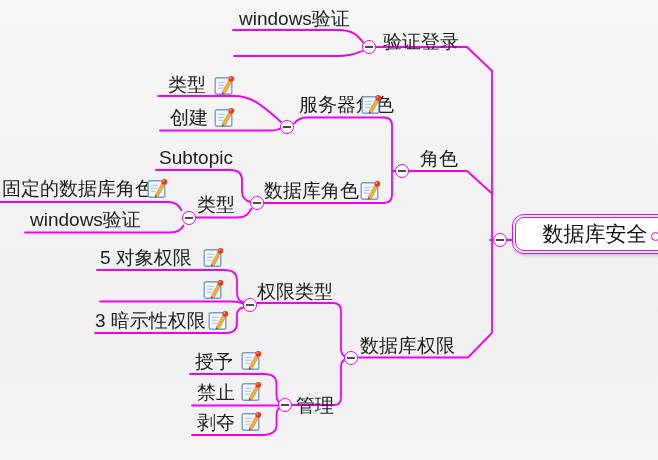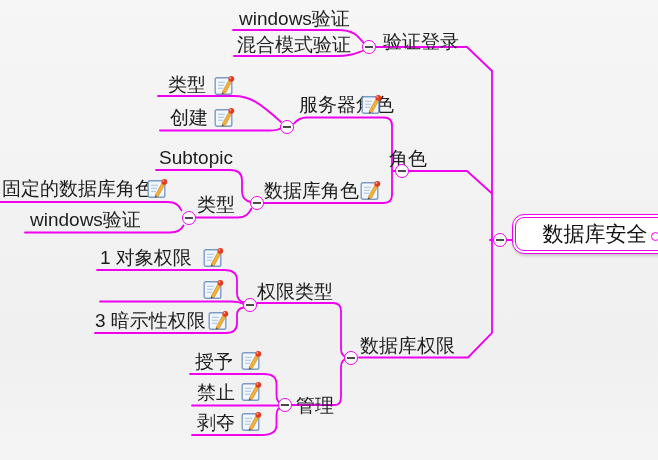--- a/index.html
+++ b/index.html
@@ -77,35 +77,34 @@
       <path d="M95,333 H226 Q237,333 237,323 V315 Q237,308.5 243.5,307.5"></path>
       <path d="M257,303 H333 Q341,303 341,311 V349 Q341,356.5 348,357.5"></path>
       <path d="M292,405 H335 Q341,405 341,397 V367 Q341,359.5 347.5,358.5"></path>
       <path d="M190,374 H264 Q276.5,374 276.5,384 V395 Q276.5,403 283,404.5"></path>
       <path d="M192,405.5 H278"></path>
       <path d="M192,435 H262 Q276.5,435 276.5,425 V415 Q276.5,407.5 283,406.5"></path>
     </g>
   </svg>
 
   <div class="topic" style="left:239px;top:9px">windows验证</div>
-  <div class="topic" style="left:237px;top:35px">混合模式验证</div>
   <div class="topic" style="left:383px;top:32px">验证登录</div>
 
   <div class="topic" style="left:168px;top:75px">类型</div>
   <div class="topic" style="left:170px;top:108px">创建</div>
   <div class="topic" style="left:299px;top:95px">服务器角色</div>
 
   <div class="topic" style="left:159px;top:148px">Subtopic</div>
   <div class="topic" style="left:2px;top:179px">固定的数据库角色</div>
   <div class="topic" style="left:197px;top:195px">类型</div>
   <div class="topic" style="left:30px;top:210px">windows验证</div>
   <div class="topic" style="left:264px;top:181px">数据库角色</div>
-  <div class="topic" style="left:389px;top:149px">角色</div>
+  <div class="topic" style="left:420px;top:149px">角色</div>
 
-  <div class="topic" style="left:100px;top:248px">1 对象权限</div>
+  <div class="topic" style="left:100px;top:248px">5 对象权限</div>
   <div class="topic" style="left:95px;top:311px">3 暗示性权限</div>
   <div class="topic" style="left:257px;top:282px">权限类型</div>
 
   <div class="topic" style="left:195px;top:352px">授予</div>
   <div class="topic" style="left:197px;top:383px">禁止</div>
   <div class="topic" style="left:197px;top:413px">剥夺</div>
   <div class="topic" style="left:296px;top:396px">管理</div>
   <div class="topic" style="left:360px;top:336px">数据库权限</div>
 
   <svg class="note-icon" style="left:214px;top:75px">

